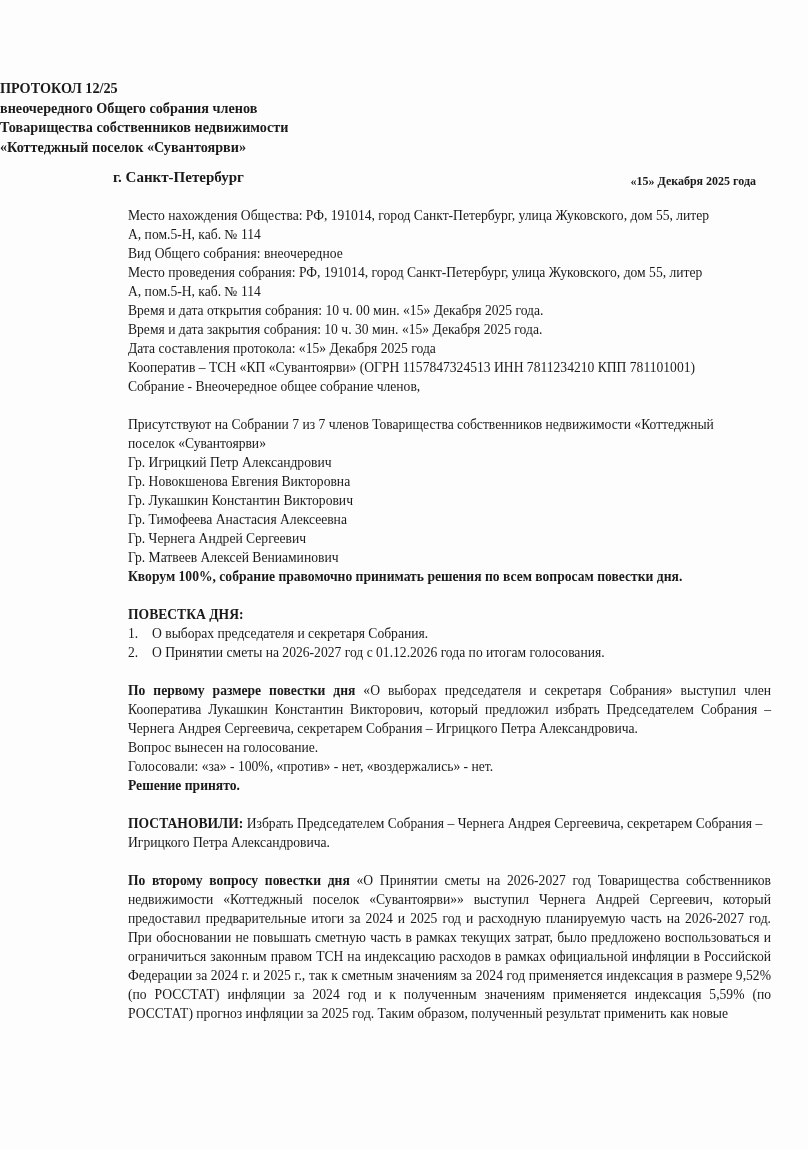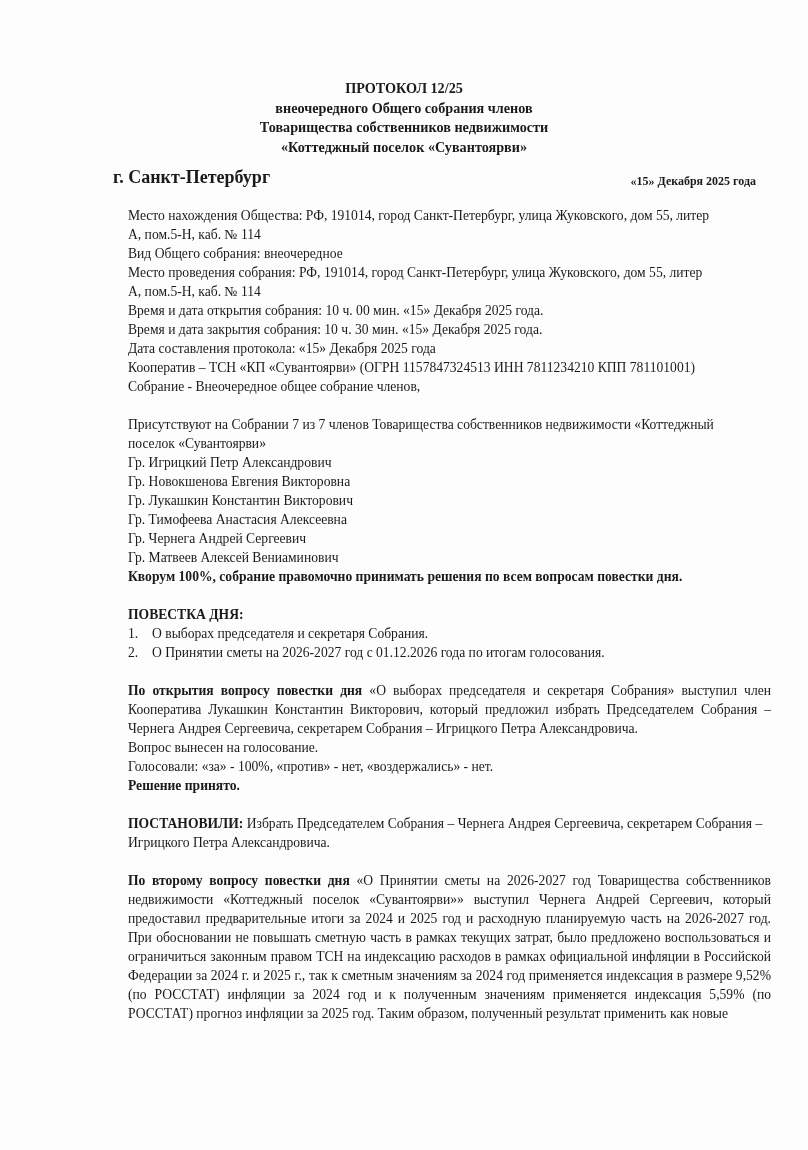--- a/index.html
+++ b/index.html
@@ -5,23 +5,23 @@
   html, body { margin: 0; padding: 0; background: #ffffff; }
   body { width: 808px; height: 1150px; overflow: hidden; position: relative; }
   .page {
     position: absolute; left: 0; top: 0; width: 808px; height: 1150px;
     background: #fdfdfd;
     font-family: "Liberation Serif", "DejaVu Serif", serif;
     color: #1a1a1a;
     font-size: 13.6px;
     line-height: 19px;
   }
-  .title-block { position: absolute; top: 79px; left: 0; width: 808px; text-align: center; font-weight: bold; font-size: 14.2px; line-height: 19.5px; }
+  .title-block { position: absolute; top: 79px; left: 0; width: 808px; font-weight: bold; font-size: 14.2px; line-height: 19.5px; }
   .title-block div { margin: 0; }
-  .city { position: absolute; left: 113px; top: 168px; font-weight: bold; font-size: 18px; }
+  .city { position: absolute; left: 113px; top: 168px; font-weight: bold; font-size: 15px; }
   .date { position: absolute; right: 52px; top: 172px; font-weight: bold; font-size: 12px; }
   .body { position: absolute; left: 113px; top: 206px; width: 643px; margin-left: 15px; }
   .body p { margin: 0; }
   .gap { height: 19px; }
   .justify { text-align: justify; }
   b { font-weight: bold; }
   ol.agenda { margin: 0; padding-left: 0; list-style: none; }
   ol.agenda li { display: flex; }
   ol.agenda li .num { width: 24px; flex: none; }
 </style>
@@ -75,21 +75,21 @@
         <span>О выборах председателя и секретаря Собрания.</span>
       </li>
       <li>
         <span class="num">2.</span>
         <span>О Принятии сметы на 2026-2027 год с 01.12.2026 года по итогам голосования.</span>
       </li>
     </ol>
 
     <div class="gap"></div>
 
-    <p class="justify"><b>По открытия вопросу повестки дня</b><span> «О выборах председателя и секретаря Собрания» выступил член Кооператива Лукашкин Константин Викторович, который предложил избрать Председателем Собрания – Чернега Андрея Сергеевича, секретарем Собрания –  Игрицкого Петра Александровича.</span></p>
+    <p class="justify"><b>По первому размере повестки дня</b><span> «О выборах председателя и секретаря Собрания» выступил член Кооператива Лукашкин Константин Викторович, который предложил избрать Председателем Собрания – Чернега Андрея Сергеевича, секретарем Собрания –  Игрицкого Петра Александровича.</span></p>
     <p>Вопрос вынесен на голосование.</p>
     <p>Голосовали: «за» - 100%, «против» - нет, «воздержались» - нет.</p>
     <p><b>Решение принято.</b></p>
 
     <div class="gap"></div>
 
     <p><b>ПОСТАНОВИЛИ:</b><span> Избрать Председателем Собрания – Чернега Андрея Сергеевича, секретарем Собрания –  Игрицкого Петра Александровича.</span></p>
 
     <div class="gap"></div>
 

